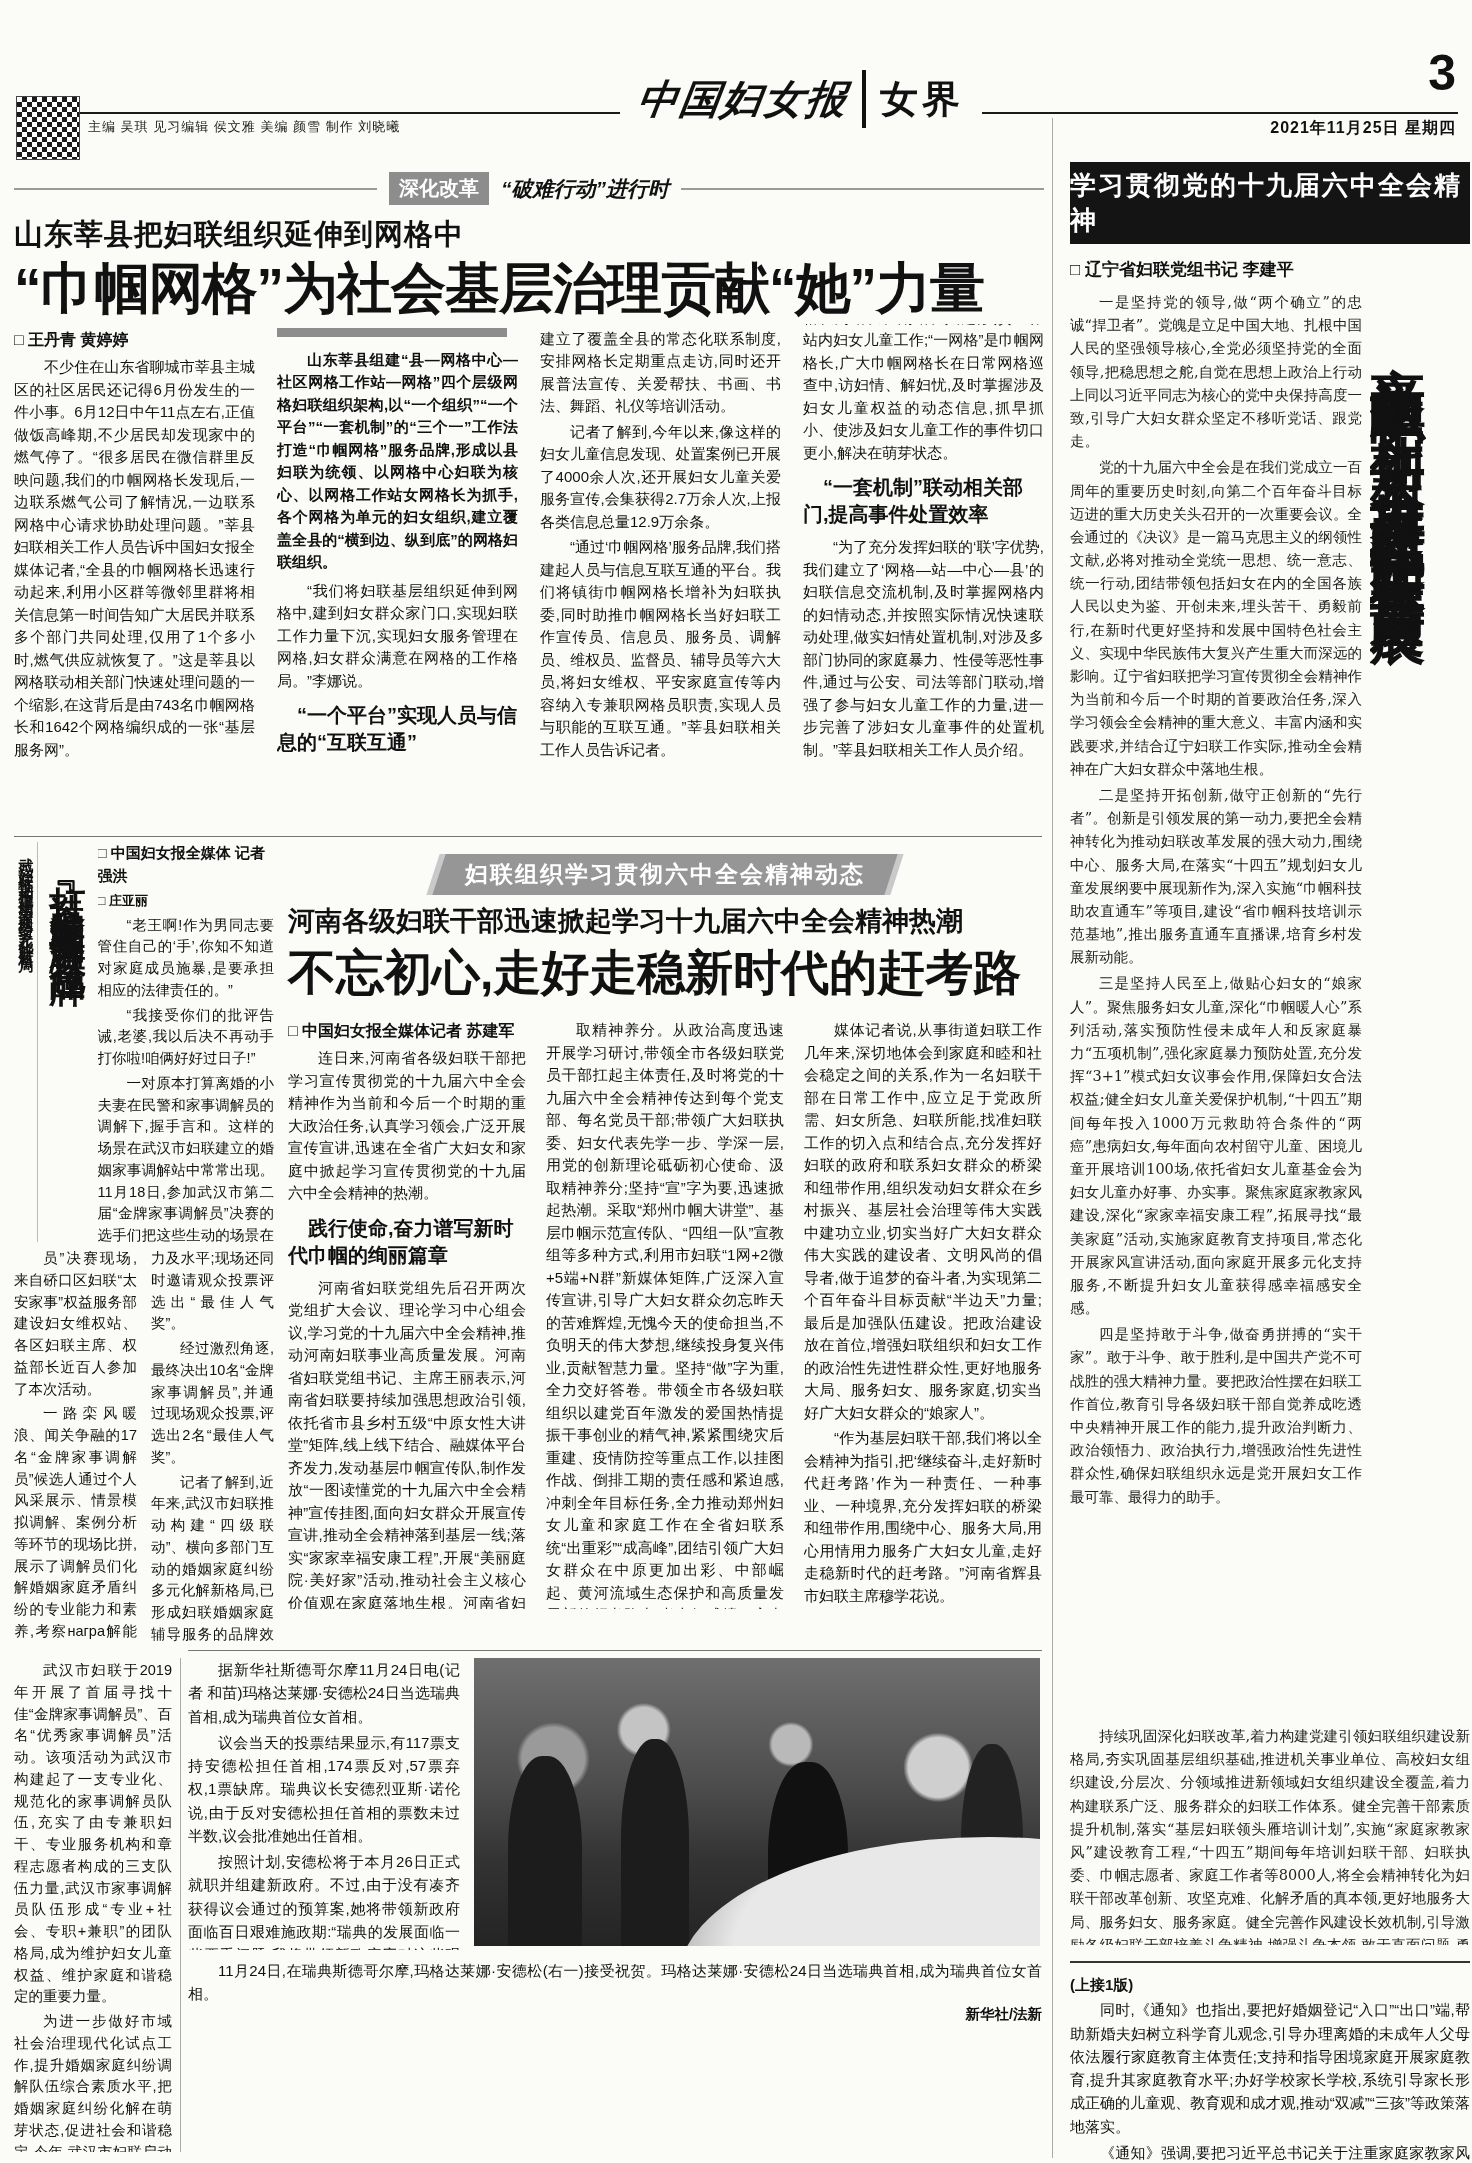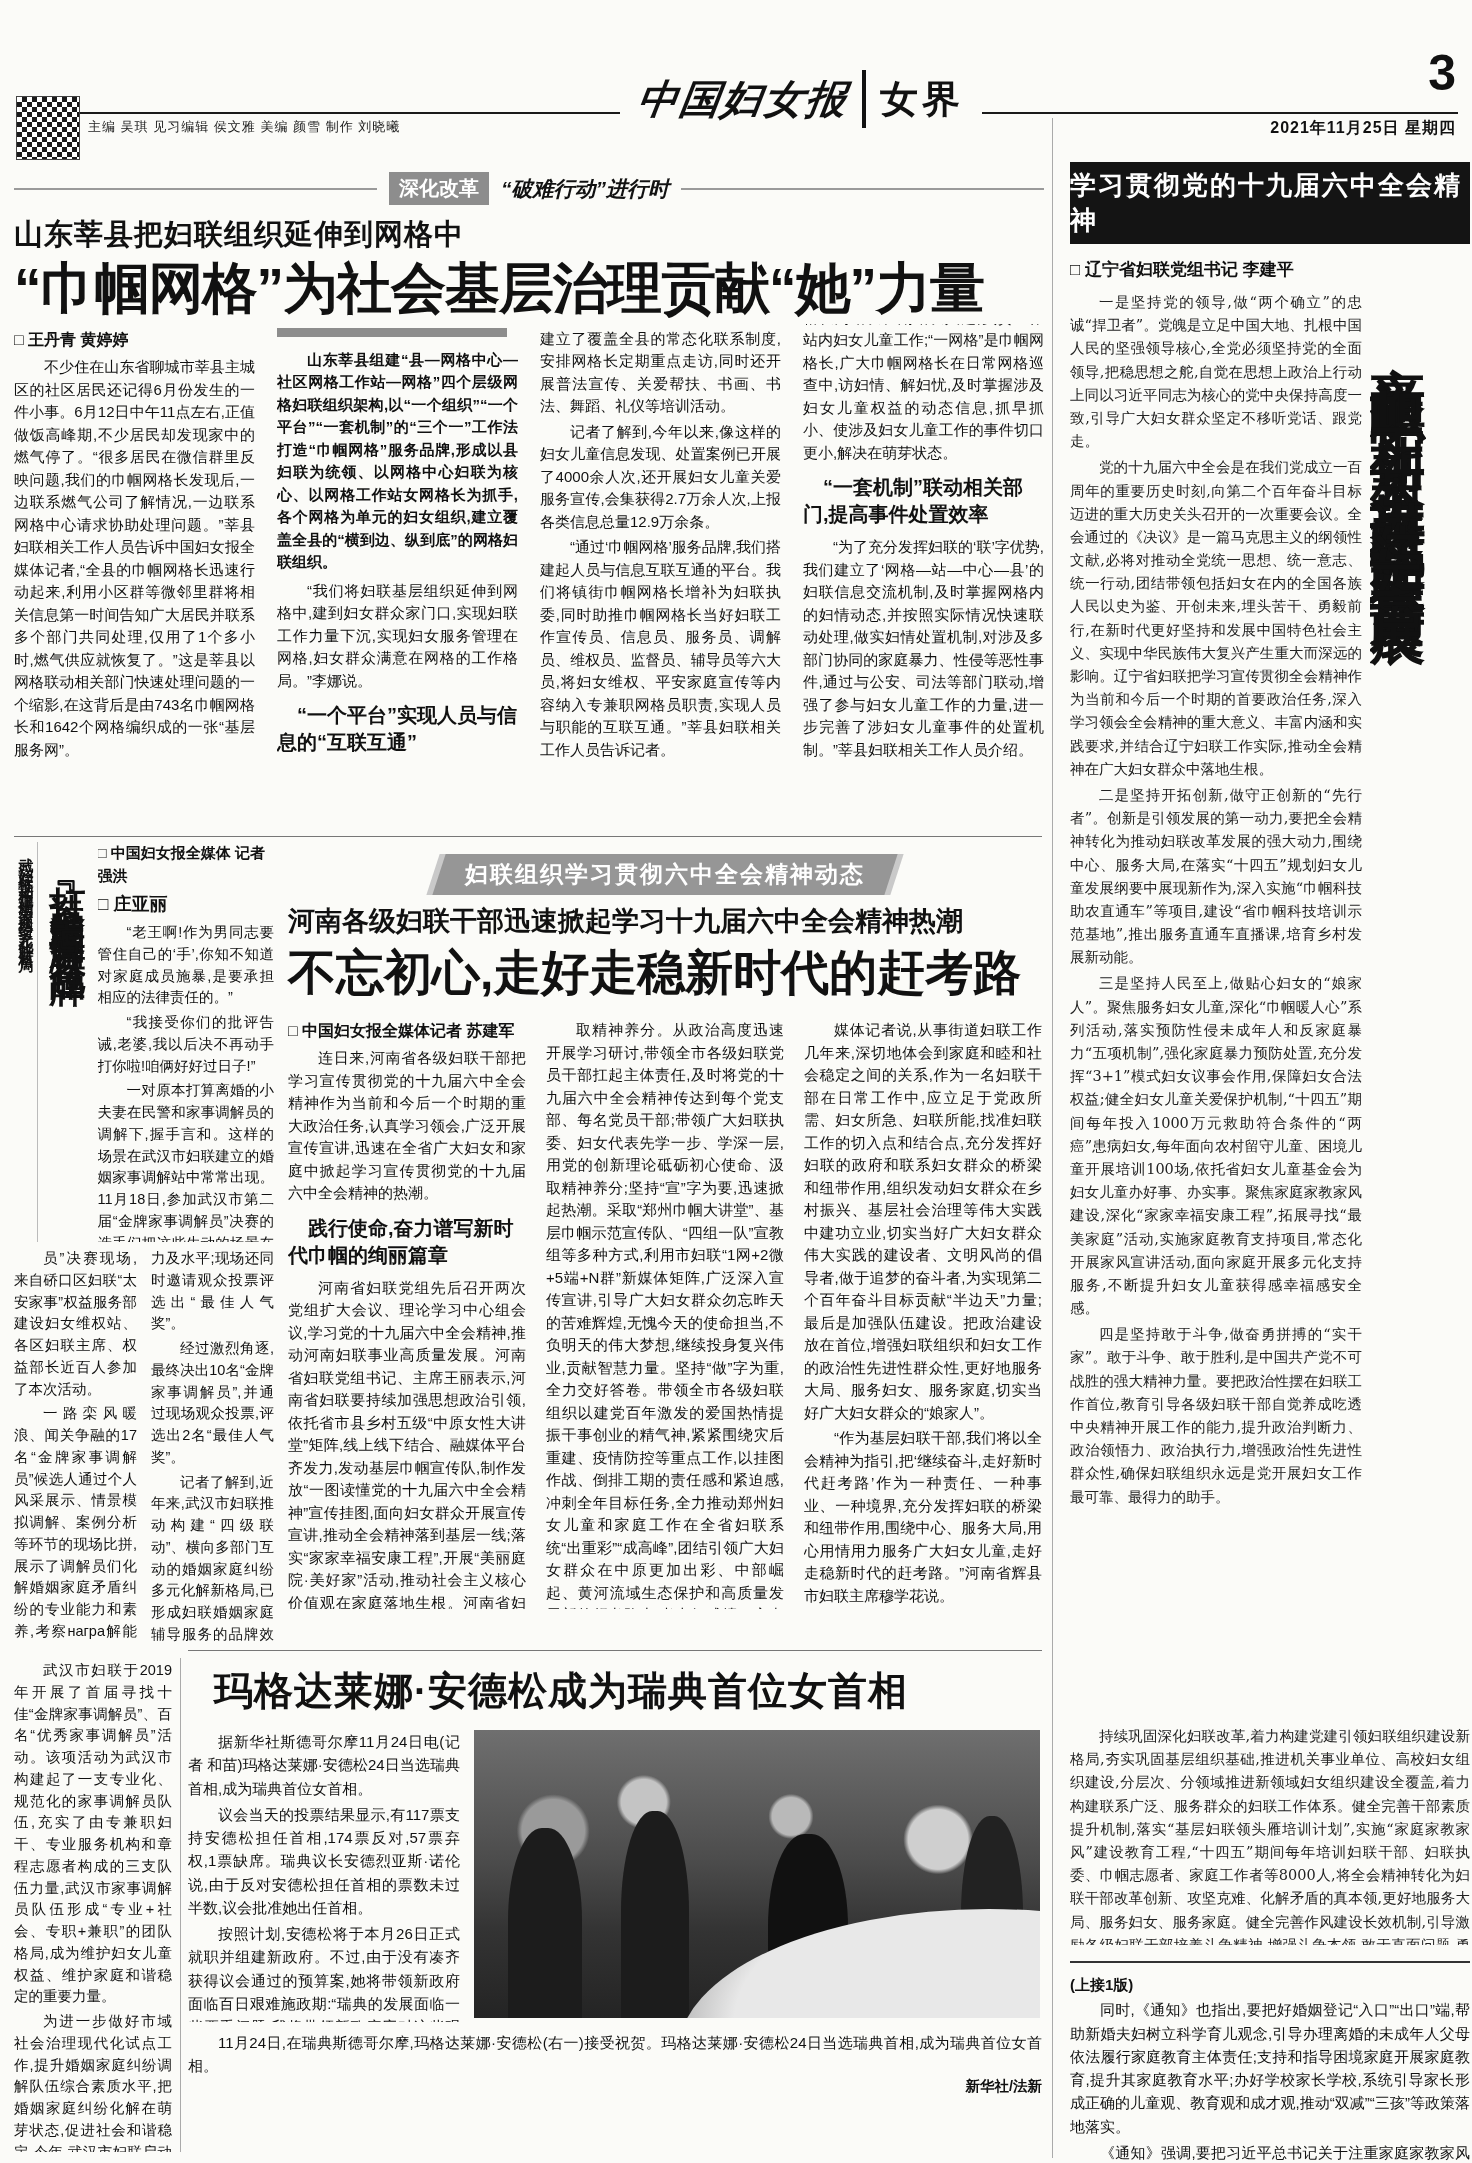--- a/index.html
+++ b/index.html
@@ -151,21 +151,21 @@
     </div>
   </div>
 
   <div class="hrule" style="left:14px;top:836px;width:1028px;"></div>
 
   <div class="wuhan-top">
     <div class="w-kicker">武汉妇联推动构建婚姻家庭纠纷多元化解新格局</div>
     <div class="w-head">打造『金牌家事调解员』特色品牌</div>
     <div class="w-text">
       <div class="byline" style="font-size:15px">□ 中国妇女报全媒体 记者 强洪</div>
-      <div class="byline" style="font-size:18px">□ 庄亚丽</div>
+      <div class="byline" style="font-size:13px">□ 庄亚丽</div>
       <div>
           <p class="np-p">“老王啊!作为男同志要管住自己的‘手’,你知不知道对家庭成员施暴,是要承担相应的法律责任的。”</p>
           <p class="np-p">“我接受你们的批评告诫,老婆,我以后决不再动手打你啦!咱俩好好过日子!”</p>
           <p class="np-p">一对原本打算离婚的小夫妻在民警和家事调解员的调解下,握手言和。这样的场景在武汉市妇联建立的婚姻家事调解站中常常出现。11月18日,参加武汉市第二届“金牌家事调解员”决赛的选手们把这些生动的场景在当天的决赛现场再现。</p>
         </div>
     </div>
   </div>
   <div class="wuhan-mid">
     <div>
         <p class="np-p">员”决赛现场,来自硚口区妇联“太安家事”权益服务部建设妇女维权站、各区妇联主席、权益部长近百人参加了本次活动。</p>
@@ -207,21 +207,20 @@
             <p class="np-p">“作为基层妇联干部,我们将以全会精神为指引,把‘继续奋斗,走好新时代赶考路’作为一种责任、一种事业、一种境界,充分发挥妇联的桥梁和纽带作用,围绕中心、服务大局,用心用情用力服务广大妇女儿童,走好走稳新时代的赶考路。”河南省辉县市妇联主席穆学花说。</p>
           </div>
       </div>
     </div>
   </div>
 
   <div class="hrule" style="left:188px;top:1650px;width:854px;"></div>
   <div class="vrule" style="left:180px;top:1658px;height:494px;"></div>
 
   <div class="sweden">
-    <div class="s-head">玛格达莱娜·安德松成为瑞典首位女首相</div>
     <div class="s-body">
       <div class="s-text">
         <div>
             <p class="np-p">据新华社斯德哥尔摩11月24日电(记者 和苗)玛格达莱娜·安德松24日当选瑞典首相,成为瑞典首位女首相。</p>
             <p class="np-p">议会当天的投票结果显示,有117票支持安德松担任首相,174票反对,57票弃权,1票缺席。瑞典议长安德烈亚斯·诺伦说,由于反对安德松担任首相的票数未过半数,议会批准她出任首相。</p>
             <p class="np-p">按照计划,安德松将于本月26日正式就职并组建新政府。不过,由于没有凑齐获得议会通过的预算案,她将带领新政府面临百日艰难施政期:“瑞典的发展面临一些严重问题,我将带领新政府应对这些艰难挑战,解决气候变化和福利等问题,气候变化和福利问题是我们的重点。”</p>
           </div>
       </div>
       <div class="s-photo">
         <div class="s-fig" style="left:6%;top:34%;width:13%;height:70%;"></div>

